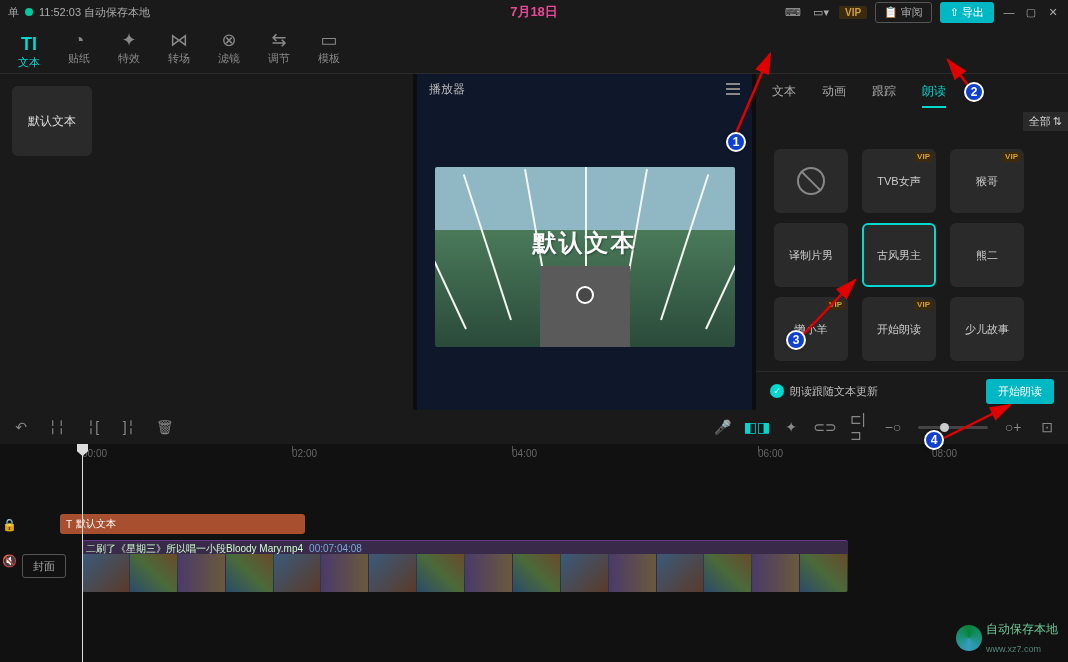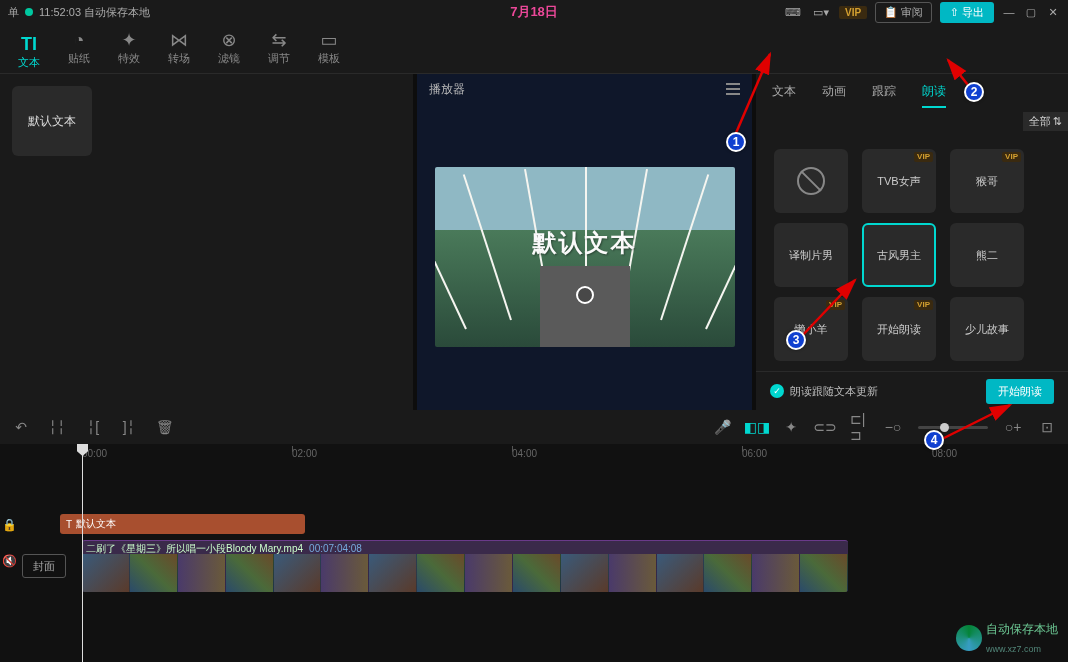--- a/index.html
+++ b/index.html
@@ -264,21 +264,21 @@
     <span class="tl-ico">○+</span>
     <span class="tl-ico">⊡</span>
   </div>
 </div>
 
 <div class="timeline">
   <div class="ruler">
     <span class="tick" style="left:82px">00:00</span>
     <span class="tick" style="left:292px">02:00</span>
     <span class="tick" style="left:512px">04:00</span>
-    <span class="tick" style="left:742px">06:00</span>
+    <span class="tick" style="left:758px">06:00</span>
     <span class="tick" style="left:932px">08:00</span>
   </div>
   <div class="playhead"></div>
 
   <span class="lock-ico">🔒</span>
   <div class="text-clip">
     <span>T</span>
     <span>默认文本</span>
   </div>
 

